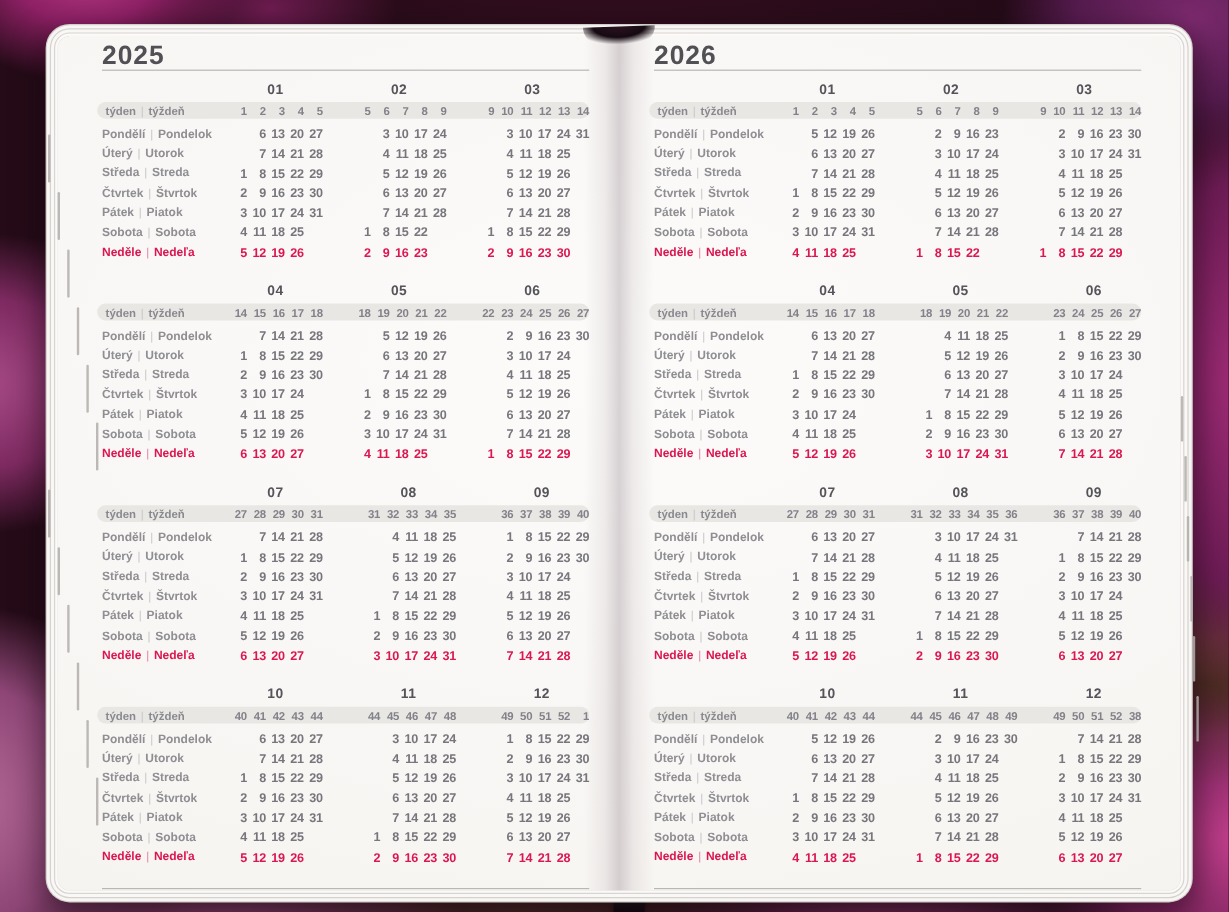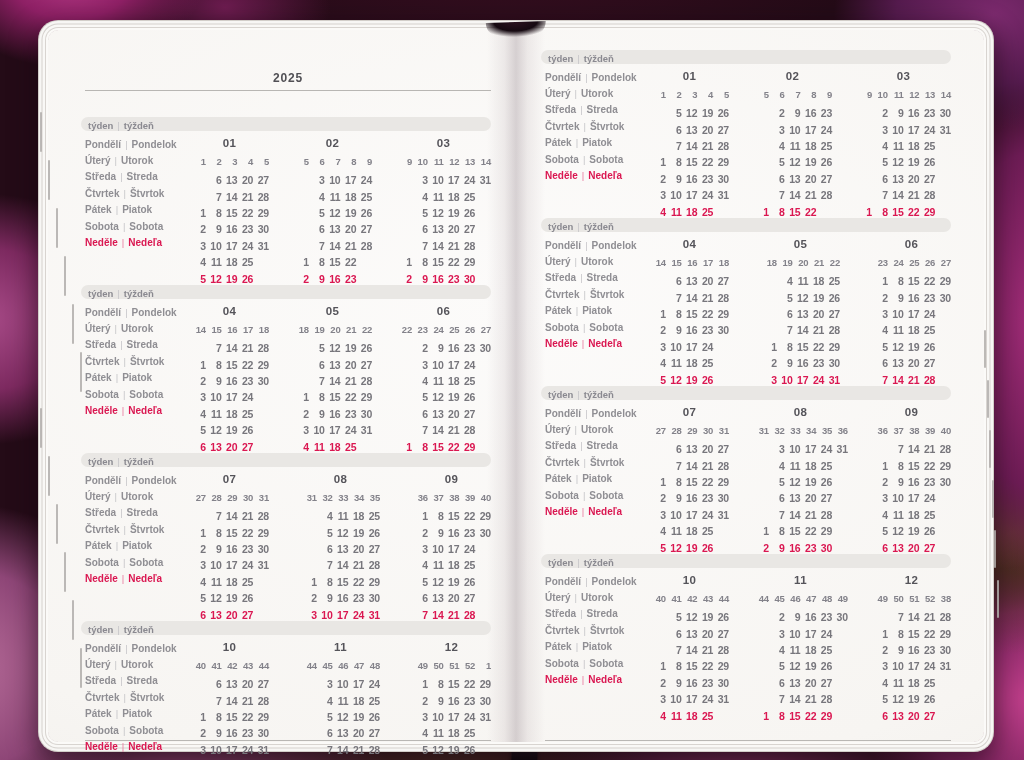--- a/index.html
+++ b/index.html
@@ -57,33 +57,33 @@
   }
   .tabmark{
     position:absolute;width:2px;z-index:3;background:#b0adaa;opacity:.85;border-radius:1px;
   }
   
   .page-content{position:absolute;top:0;height:100%;width:406px;}
   .page-content.left{left:37px;}
   .page-content.right{left:497px;}
   .year-head{padding-top:4px;}
   .year-title{
-    height:24px;line-height:24px;text-align:center;
-    font-size:12px;font-weight:bold;letter-spacing:.8px;color:#515055;margin-top:32px;
+    height:24px;line-height:24px;text-align:left;
+    font-size:22px;font-weight:bold;letter-spacing:.8px;color:#515055;
   }
   .head-rule{border-top:1px solid #b8b6b3;margin:0 0 6px 0;height:0;}
   .bottom-rule{position:absolute;left:0;right:0;top:710px;border-top:1px solid #b9b7b4;}
 
   .quarter-row{position:relative;height:152px;margin-bottom:16px;display:flex;}
   .row-band{
     position:absolute;left:-4px;right:0;top:20px;height:14px;
     background:#e9e7e4;border-radius:7px;
   }
   .label-col{width:105px;position:relative;z-index:1;}
-  .months{flex:1;display:flex;justify-content:space-between;position:relative;z-index:1;margin-top:36px;}
+  .months{flex:1;display:flex;justify-content:space-between;position:relative;z-index:1;}
   .m-head{height:20px;display:flex;align-items:center;justify-content:center;
     font-size:11.5px;font-weight:bold;color:#55545a;letter-spacing:.4px;}
   .band-line{height:16px;display:flex;align-items:center;}
   .week-label{font-size:9.5px;font-weight:bold;color:#8a8990;padding-left:3px;}
   .day-rows{margin-top:3px;}
   .day-line{height:16.4px;display:flex;align-items:center;
     font-size:10px;font-weight:bold;color:#8f8e93;white-space:nowrap;}
   .dv{color:#c6c5c9;font-weight:normal;padding:0 4px;font-size:9.5px;}
   .cell{display:inline-block;width:15.8px;text-align:right;
     font-size:10.5px;font-weight:bold;color:#77767c;letter-spacing:-.2px;}
@@ -1042,20 +1042,24 @@
                 <span class="cell">28</span>
                 <span class="cell"></span>
               </div>
             </div>
           </div>
         </div>
       </div>
     </div>
 
   <div class="page-content right">
+    <div class="year-head">
+      <div class="year-title">2026</div>
+      <div class="head-rule"></div>
+    </div>
     <div class="bottom-rule"></div>
   <div class="quarter-row">
         <div class="row-band"></div>
         <div class="label-col">
           <div class="m-head"></div>
           <div class="band-line">
             <span class="week-label"><span>týden</span><span class="dv">|</span><span>týždeň</span></span>
           </div>
           <div class="day-rows">
             <div class="day-line">

